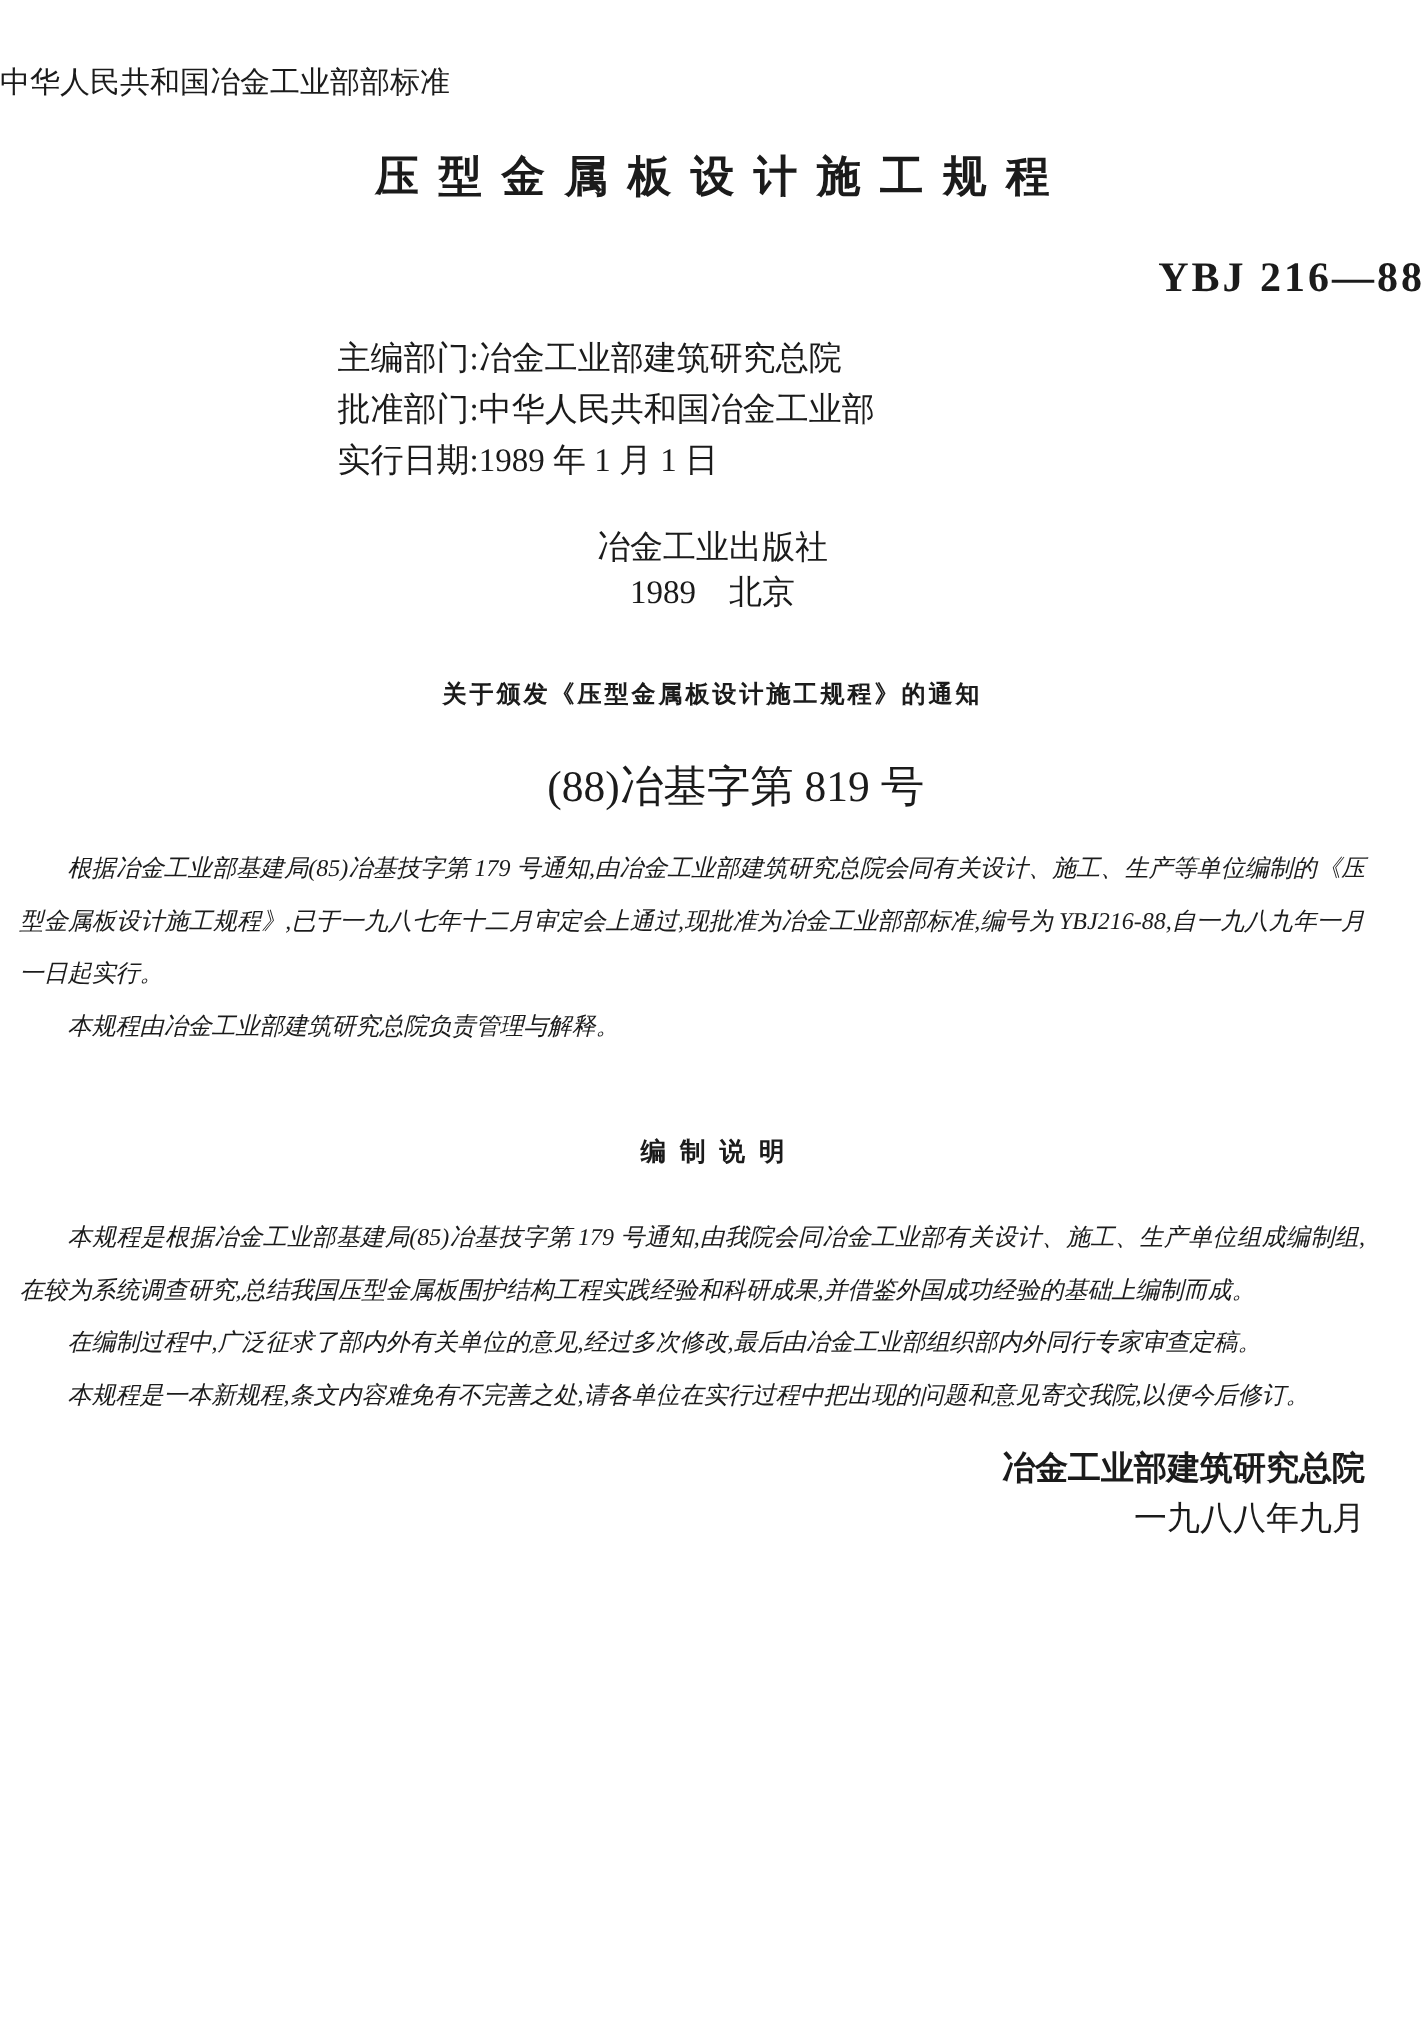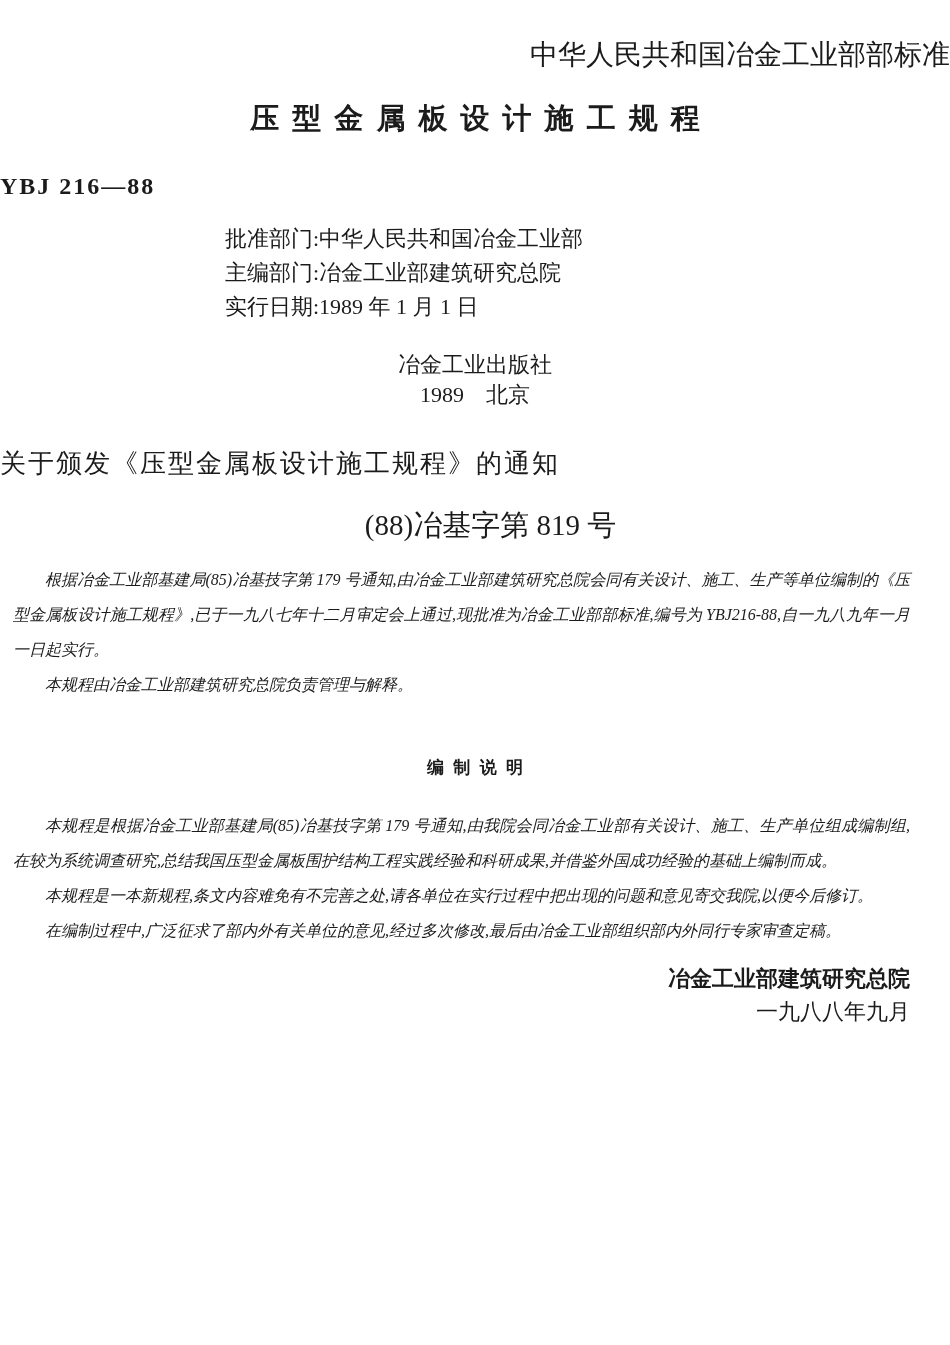--- a/index.html
+++ b/index.html
@@ -13,37 +13,37 @@
     height: 1345px;
     margin: 0 auto;
     background: #ffffff;
     box-sizing: border-box;
     font-family: "Liberation Serif", "DejaVu Serif", serif;
     color: #1b1b1b;
     overflow: hidden;
   }
   .std-header {
     padding-top: 40px;
-    text-align: right;
-    font-size: 28px;
+    text-align: left;
+    font-size: 20px;
     line-height: 30px;
   }
   .doc-title {
     margin: 26px 0 0 0;
     text-align: center;
     font-size: 29px;
     font-weight: bold;
     letter-spacing: 0.45em;
     text-indent: 0.45em;
     line-height: 44px;
   }
   .doc-code {
     margin-top: 30px;
-    text-align: left;
-    font-size: 24px;
+    text-align: right;
+    font-size: 28px;
     font-weight: bold;
     letter-spacing: 2px;
     line-height: 32px;
   }
   .info-block {
     margin: 20px 0 0 225px;
     font-size: 22px;
     line-height: 34px;
   }
   .publisher {
@@ -52,23 +52,23 @@
     font-size: 22px;
     line-height: 30px;
   }
   .pub-year {
     text-align: center;
     font-size: 22px;
     line-height: 30px;
   }
   .notice-title {
     margin: 38px 0 0 0;
-    text-align: left;
-    font-size: 26px;
-    font-weight: normal;
+    text-align: center;
+    font-size: 16px;
+    font-weight: bold;
     letter-spacing: 2px;
     line-height: 32px;
   }
   .doc-number {
     margin-top: 30px;
     text-align: center;
     font-size: 29px;
     line-height: 30px;
     margin-left: 31px;
   }
@@ -110,22 +110,22 @@
 
 <div class="sheet">
 
   <div class="std-header">中华人民共和国冶金工业部部标准</div>
 
   <h1 class="doc-title">压型金属板设计施工规程</h1>
 
   <div class="doc-code">YBJ 216—88</div>
 
   <div class="info-block">
+    <div>主编部门:冶金工业部建筑研究总院</div>
     <div>批准部门:中华人民共和国冶金工业部</div>
-    <div>主编部门:冶金工业部建筑研究总院</div>
     <div>实行日期:1989 年 1 月 1 日</div>
   </div>
 
   <div class="publisher">冶金工业出版社</div>
 
   <div class="pub-year">1989　北京</div>
 
   <h2 class="notice-title">关于颁发《压型金属板设计施工规程》的通知</h2>
 
   <div class="doc-number">(88)冶基字第 819 号</div>
@@ -133,22 +133,22 @@
   <div class="content notice-body">
     <p>根据冶金工业部基建局(85)冶基技字第 179 号通知,由冶金工业部建筑研究总院会同有关设计、施工、生产等单位编制的《压型金属板设计施工规程》,已于一九八七年十二月审定会上通过,现批准为冶金工业部部标准,编号为 YBJ216-88,自一九八九年一月一日起实行。</p>
     <p>本规程由冶金工业部建筑研究总院负责管理与解释。</p>
 
   </div>
 
   <h2 class="section-title">编制说明</h2>
 
   <div class="content expl-body">
     <p>本规程是根据冶金工业部基建局(85)冶基技字第 179 号通知,由我院会同冶金工业部有关设计、施工、生产单位组成编制组,在较为系统调查研究,总结我国压型金属板围护结构工程实践经验和科研成果,并借鉴外国成功经验的基础上编制而成。</p>
+    <p>在编制过程中,广泛征求了部内外有关单位的意见,经过多次修改,最后由冶金工业部组织部内外同行专家审查定稿。</p>
     <p>本规程是一本新规程,条文内容难免有不完善之处,请各单位在实行过程中把出现的问题和意见寄交我院,以便今后修订。</p>
-    <p>在编制过程中,广泛征求了部内外有关单位的意见,经过多次修改,最后由冶金工业部组织部内外同行专家审查定稿。</p>
 
     <div class="sig-block final">
       <div class="sig bold">冶金工业部建筑研究总院</div>
       <div class="sig-date">一九八八年九月</div>
     </div>
   </div>
 
 </div>
 
 </body></html>

